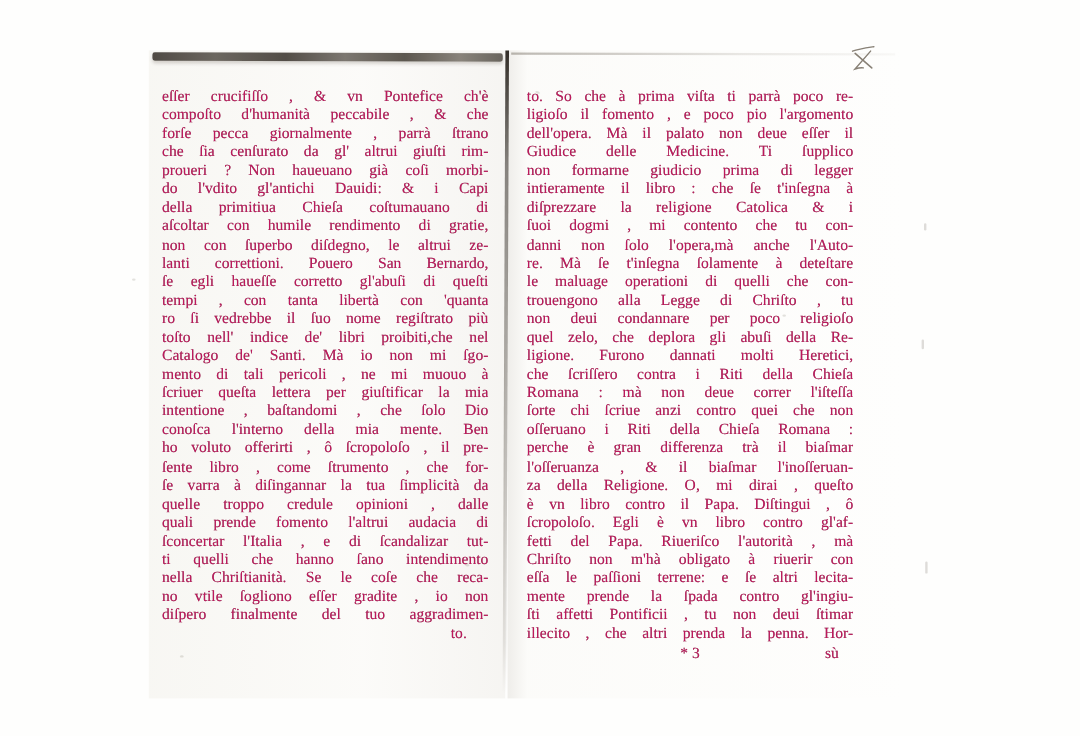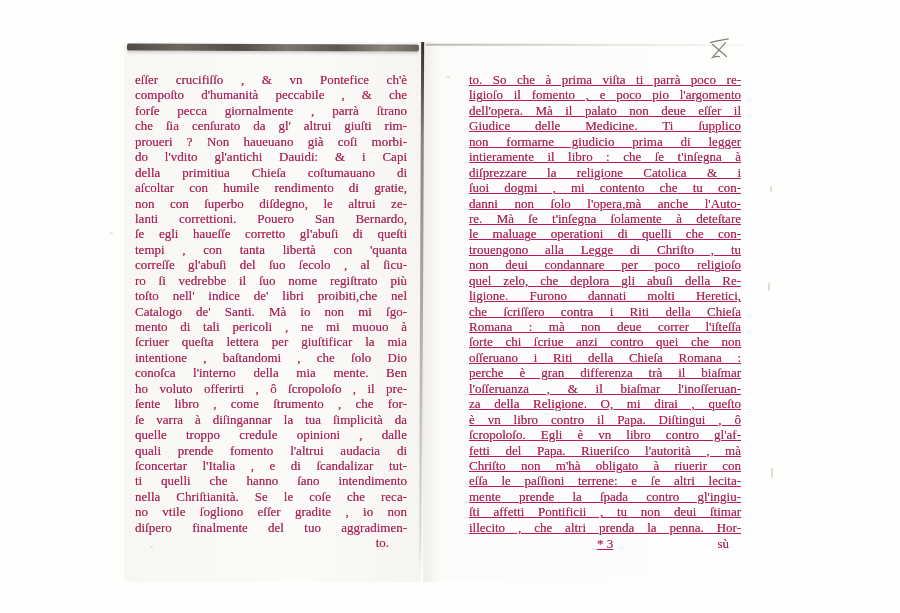--- a/index.html
+++ b/index.html
@@ -40,21 +40,21 @@
       rgba(72,65,55,.42) 52%,rgba(82,74,63,.32) 68%,rgba(92,84,72,.22) 82%,
       rgba(100,92,80,.14) 92%,rgba(100,92,80,0) 100%);
   }
   
   .text-col{
     position:absolute;top:72px;width:272px;
     color:#be185d;font-size:13px;
     text-shadow:0 0 .5px rgba(50,40,28,.55);
   }
   .text-col.left{left:135px;}
-  .text-col.right{left:469px;text-decoration:underline;}
+  .text-col.right{left:439px;}
   .line{
     height:15.45px;line-height:15.45px;overflow:hidden;
     text-align:justify;text-align-last:justify;
     word-spacing:.5px;
   }
   .catchword-row{height:16px;line-height:16px;}
   .catchword-row.left-cw{text-align:right;padding-right:18px;}
   .sig-row{position:relative;height:16px;line-height:16px;margin-top:1px;}
   .sig-center{display:block;text-align:center;}
   .cw-right{position:absolute;right:12px;top:0;}
@@ -92,21 +92,20 @@
         <div class="line">forſe pecca giornalmente , parrà ſtrano</div>
         <div class="line">che ſia cenſurato da gl' altrui giuſti rim-</div>
         <div class="line">proueri ? Non haueuano già coſi morbi-</div>
         <div class="line">do l'vdito gl'antichi Dauidi: &amp; i Capi</div>
         <div class="line">della primitiua Chieſa coſtumauano di</div>
         <div class="line">aſcoltar con humile rendimento di gratie,</div>
         <div class="line">non con ſuperbo diſdegno, le altrui ze-</div>
         <div class="line">lanti correttioni. Pouero San Bernardo,</div>
         <div class="line">ſe egli haueſſe corretto gl'abuſi di queſti</div>
         <div class="line">tempi , con tanta libertà con 'quanta</div>
-        <div class="line">correſſe gl'abuſi del ſuo ſecolo , al ſicu-</div>
         <div class="line">ro ſi vedrebbe il ſuo nome regiſtrato più</div>
         <div class="line">toſto nell' indice de' libri proibiti,che nel</div>
         <div class="line">Catalogo de' Santi. Mà io non mi ſgo-</div>
         <div class="line">mento di tali pericoli , ne mi muouo à</div>
         <div class="line">ſcriuer queſta lettera per giuſtificar la mia</div>
         <div class="line">intentione , baſtandomi , che ſolo Dio</div>
         <div class="line">conoſca l'interno della mia mente. Ben</div>
         <div class="line">ho voluto offerirti , ô ſcropoloſo , il pre-</div>
         <div class="line">ſente libro , come ſtrumento , che for-</div>
         <div class="line">ſe varra à diſingannar la tua ſimplicità da</div>

